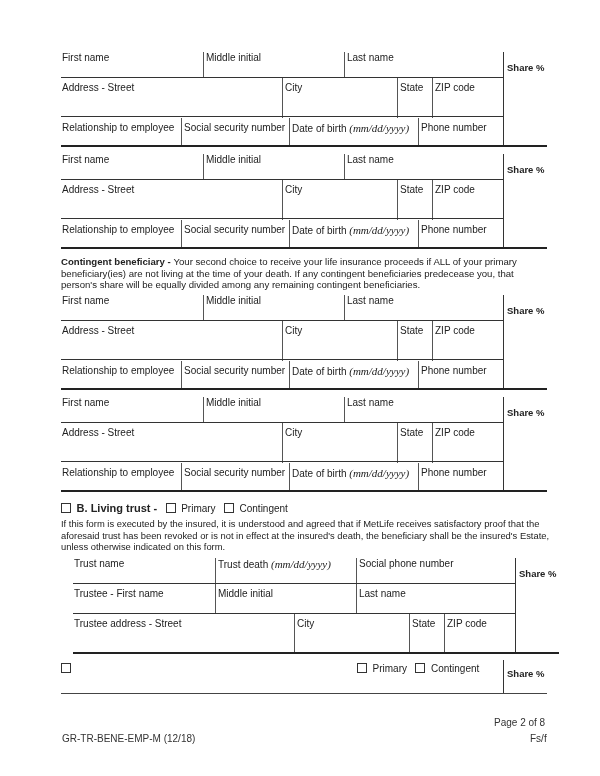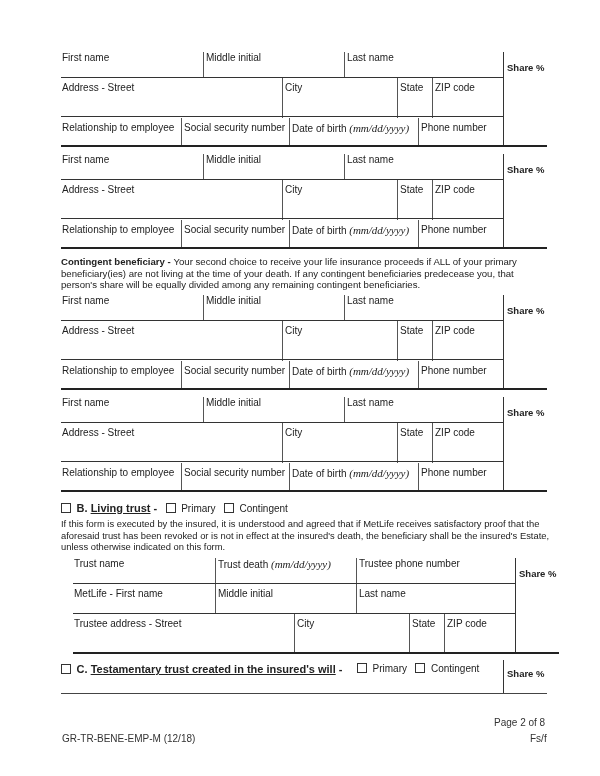--- a/index.html
+++ b/index.html
@@ -10,21 +10,21 @@
   .lbl { position: absolute; font-size: 10px; line-height: 12px; white-space: nowrap; color: #222; }
   .ital { font-family: "Liberation Serif", serif; font-style: italic; font-size: 11px; }
   .hline { position: absolute; height: 1px; background: #333; }
   .hline.thick { height: 2px; background: #222; }
   .vline { position: absolute; width: 1px; background: #555; }
   .share { position: absolute; font-size: 9.5px; font-weight: bold; color: #222; }
   .para { position: absolute; left: 61px; width: 490px; font-size: 9.6px; line-height: 11.6px; color: #222; }
   .cb { display: inline-block; width: 8px; height: 8px; border: 1px solid #333; vertical-align: -1px; background: #fff; }
   .heading-line { position: absolute; left: 61px; font-size: 10px; line-height: 12px; white-space: nowrap; color: #222; }
   .hb { font-weight: bold; font-size: 11px; }
-  .u { text-decoration: underline; }
+  .u { }
   .footer { position: absolute; font-size: 10px; color: #333; }
 </style>
 </head>
 <body>
 
 <div class="page">
 
   <div class="abs" style="left:0;top:0;width:600px;height:150px;">
     <span class="lbl" style="left:62px;top:52px;">First name</span>
     <div class="vline" style="left:203px;top:52px;height:26px;"></div>
@@ -157,24 +157,24 @@
     <span class="cb"></span>&nbsp;
     <span>Contingent</span>
   </div>
   <div class="para" style="top:518px;font-size:9.4px;">If this form is executed by the insured, it is understood and agreed that if MetLife receives satisfactory proof that the aforesaid trust has been revoked or is not in effect at the insured's death, the beneficiary shall be the insured's Estate, unless otherwise indicated on this form.</div>
 
   <div class="abs" style="left:12px;top:0;width:600px;height:776px;">
     <span class="lbl" style="left:62px;top:558px;">Trust name</span>
     <div class="vline" style="left:203px;top:558px;height:26px;"></div>
     <span class="lbl" style="left:206px;top:558px;"><span>Trust death</span> <span class="ital">(mm/dd/yyyy)</span></span>
     <div class="vline" style="left:344px;top:558px;height:26px;"></div>
-    <span class="lbl" style="left:347px;top:558px;">Trustee phone number</span>
+    <span class="lbl" style="left:347px;top:558px;">Social phone number</span>
     <div class="hline" style="left:61px;top:583px;width:442px;"></div>
 
-    <span class="lbl" style="left:62px;top:588px;">MetLife - First name</span>
+    <span class="lbl" style="left:62px;top:588px;">Trustee - First name</span>
     <div class="vline" style="left:203px;top:584px;height:29px;"></div>
     <span class="lbl" style="left:206px;top:588px;">Middle initial</span>
     <div class="vline" style="left:344px;top:584px;height:29px;"></div>
     <span class="lbl" style="left:347px;top:588px;">Last name</span>
     <div class="hline" style="left:61px;top:613px;width:442px;"></div>
 
     <span class="lbl" style="left:62px;top:618px;">Trustee address - Street</span>
     <div class="vline" style="left:282px;top:614px;height:39px;"></div>
     <span class="lbl" style="left:285px;top:618px;">City</span>
     <div class="vline" style="left:397px;top:614px;height:39px;"></div>
@@ -182,21 +182,20 @@
     <div class="vline" style="left:432px;top:614px;height:39px;"></div>
     <span class="lbl" style="left:435px;top:618px;">ZIP code</span>
 
     <div class="vline" style="left:503px;top:558px;height:95px;background:#333;"></div>
     <span class="share" style="left:507px;top:568px;">Share %</span>
     <div class="hline thick" style="left:61px;top:652px;width:486px;"></div>
   </div>
 
   <div class="heading-line" style="top:663px;">
     <span class="cb"></span>&nbsp;
-    <span class="hb"><span>C. </span><span class="u">Testamentary trust created in the insured's will</span><span> -</span></span>
   </div>
   <div class="heading-line" style="top:663px;left:357px;">
     <span class="cb"></span>&nbsp;
     <span>Primary</span>&nbsp;&nbsp;
     <span class="cb"></span>&nbsp;
     <span>Contingent</span>
   </div>
   <div class="vline" style="left:503px;top:660px;height:34px;background:#333;"></div>
   <span class="share" style="left:507px;top:668px;">Share %</span>
   <div class="hline" style="left:61px;top:693px;width:486px;background:#444;"></div>

